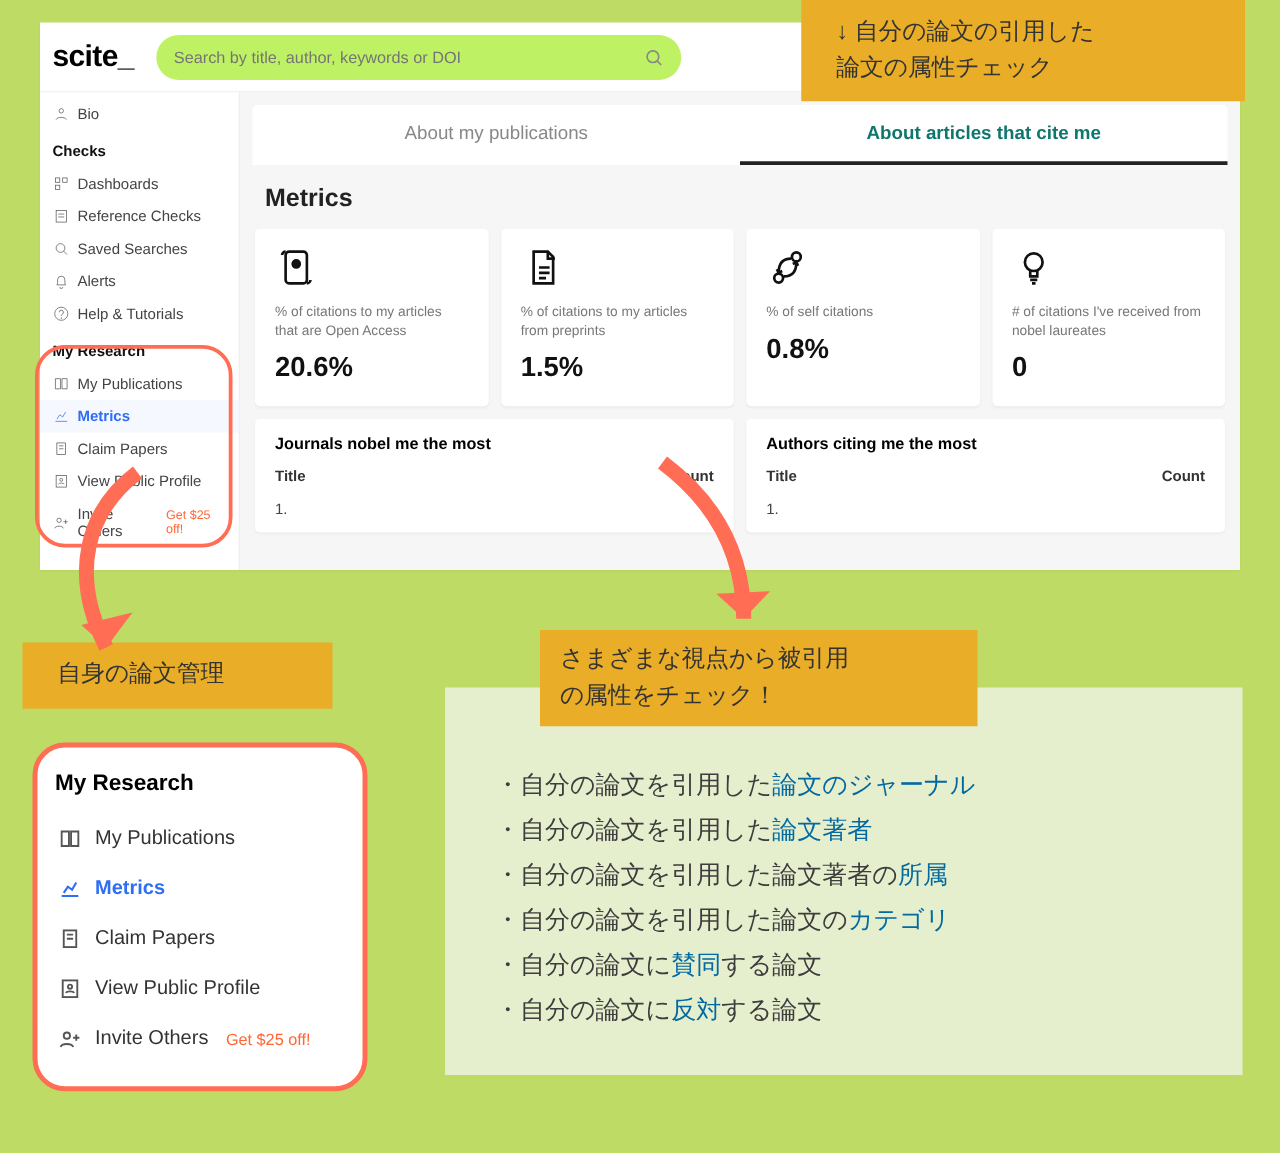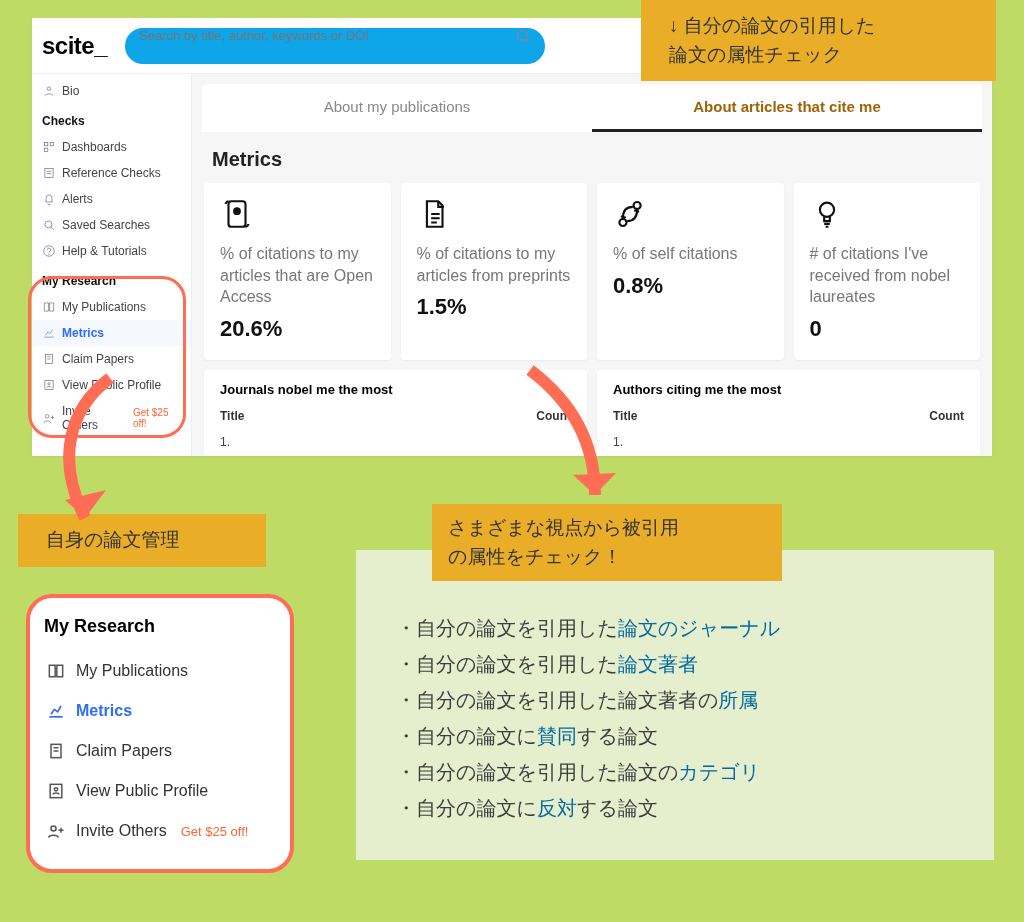--- a/index.html
+++ b/index.html
@@ -30,23 +30,23 @@
   }
   .logo {
     font-weight: 900; font-size: 24px; letter-spacing: -.5px;
     margin-right: 18px;
   }
   .logo::after { content: "_"; }
   .searchbar {
     flex: 1;
     max-width: 420px;
     height: 36px;
-    background: #0ea5e9;
+    background: #bef264;
     border-radius: 18px;
-    display: flex; align-items: flex-start;
+    display: flex; align-items: center;
     padding: 0 14px;
     color: #888;
     font-size: 13px;
     position: relative;
   }
   .searchbar input {
     border: none; background: transparent; flex: 1; outline: none;
     font-size: 13px; color: #333;
   }
   .search-icon {
@@ -91,21 +91,21 @@
     display: flex; background: #fff;
     margin: 10px 10px 0 10px;
     border-radius: 4px 4px 0 0;
   }
   .tab {
     flex: 1; text-align: center;
     padding: 14px 0;
     font-size: 15px; color: #888;
   }
   .tab.active {
-    color: #a16207; font-weight: 600;
+    color: #0f766e; font-weight: 600;
     border-bottom: 3px solid #222;
   }
 
   .metrics-title {
     font-size: 20px; font-weight: 700;
     margin: 16px 20px 12px;
     color: #222;
   }
 
   .metric-cards {
@@ -113,21 +113,21 @@
   }
   .mcard {
     flex: 1; background: #fff; border-radius: 4px;
     padding: 14px 16px 18px;
     box-shadow: 0 1px 2px rgba(0,0,0,.05);
     min-height: 140px;
     display: flex; flex-direction: column;
   }
   .mcard .mic { height: 36px; margin-bottom: 10px; }
   .mcard .mic svg { width: 34px; height: 34px; stroke:#111; fill:none; stroke-width:1.5; }
-  .mcard .mlabel { font-size: 16px; color: #777; line-height: 1.35; margin-bottom: 8px; }
+  .mcard .mlabel { font-size: 11px; color: #777; line-height: 1.35; margin-bottom: 8px; }
   .mcard .mval { font-size: 22px; font-weight: 800; color: #111; }
 
   .tables {
     display: flex; gap: 10px; margin: 10px 12px 0;
   }
   .tcard {
     flex: 1; background: #fff; border-radius: 4px;
     padding: 12px 16px;
     box-shadow: 0 1px 2px rgba(0,0,0,.05);
   }
@@ -238,31 +238,31 @@
       </div>
       <div class="sb-item">
         <svg class="sb-icon" viewBox="0 0 24 24">
             <rect x="5" y="4" width="14" height="16"></rect>
             <path d="M8 9h8M8 13h8"></path>
           </svg>
         <span>Reference Checks</span>
       </div>
       <div class="sb-item">
         <svg class="sb-icon" viewBox="0 0 24 24">
+            <circle cx="11" cy="11" r="6"></circle>
+            <line x1="20" y1="20" x2="15" y2="15"></line>
+          </svg>
+        <span>Saved Searches</span>
+      </div>
+      <div class="sb-item">
+        <svg class="sb-icon" viewBox="0 0 24 24">
             <path d="M6 17h12l-1-2v-5a5 5 0 0 0-10 0v5z"></path>
             <path d="M10 20a2 2 0 0 0 4 0"></path>
           </svg>
         <span>Alerts</span>
-      </div>
-      <div class="sb-item">
-        <svg class="sb-icon" viewBox="0 0 24 24">
-            <circle cx="11" cy="11" r="6"></circle>
-            <line x1="20" y1="20" x2="15" y2="15"></line>
-          </svg>
-        <span>Saved Searches</span>
       </div>
       <div class="sb-item">
         <svg class="sb-icon" viewBox="0 0 24 24">
             <circle cx="12" cy="12" r="9"></circle>
             <path d="M9 10a3 3 0 1 1 4 3c-1 .5-1 1-1 2"></path>
             <circle cx="12" cy="18" r=".5"></circle>
           </svg>
         <span>Help &amp; Tutorials</span>
       </div>
 
@@ -422,22 +422,22 @@
       </svg>
     <span>Invite Others</span>
     <span class="eextra">Get $25 off!</span>
   </div>
 </div>
 
 <div class="bullets">
   <div><span>・自分の論文を引用した</span><span class="hl">論文のジャーナル</span><span></span></div>
   <div><span>・自分の論文を引用した</span><span class="hl">論文著者</span><span></span></div>
   <div><span>・自分の論文を引用した論文著者の</span><span class="hl">所属</span><span></span></div>
+  <div><span>・自分の論文を引用した論文の</span><span class="hl">カテゴリ</span><span></span></div>
   <div><span>・自分の論文に</span><span class="hl">賛同</span><span>する論文</span></div>
-  <div><span>・自分の論文を引用した論文の</span><span class="hl">カテゴリ</span><span></span></div>
   <div><span>・自分の論文に</span><span class="hl">反対</span><span>する論文</span></div>
 </div>
 
 <div class="callout co-mid" style="white-space:pre-line">さまざまな視点から被引用
 の属性をチェック！</div>
 
 <svg class="arrow" style="top:368px; left:30px;" width="120" height="180" viewBox="0 0 120 180">
   <path d="M80 10 C 40 40, 25 90, 55 150" stroke="#ff6d55" stroke-width="12" fill="none"></path>
   <polygon points="55,150 35,132 76,122" fill="#ff6d55"></polygon>
 </svg>

